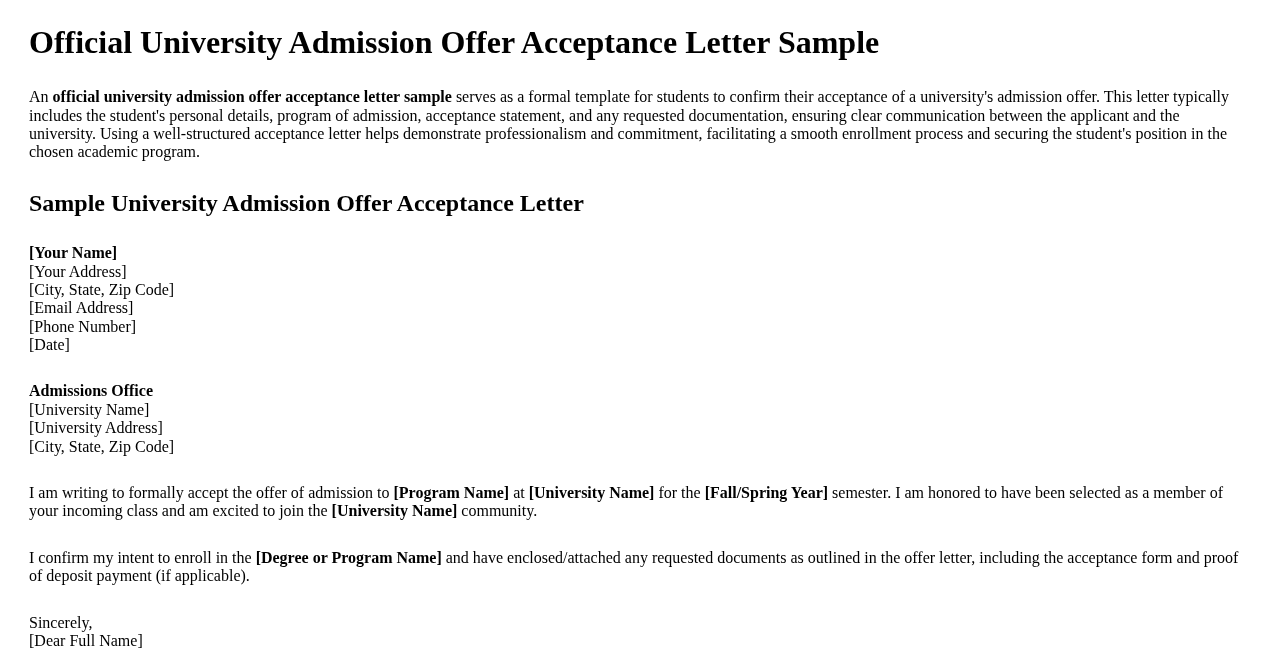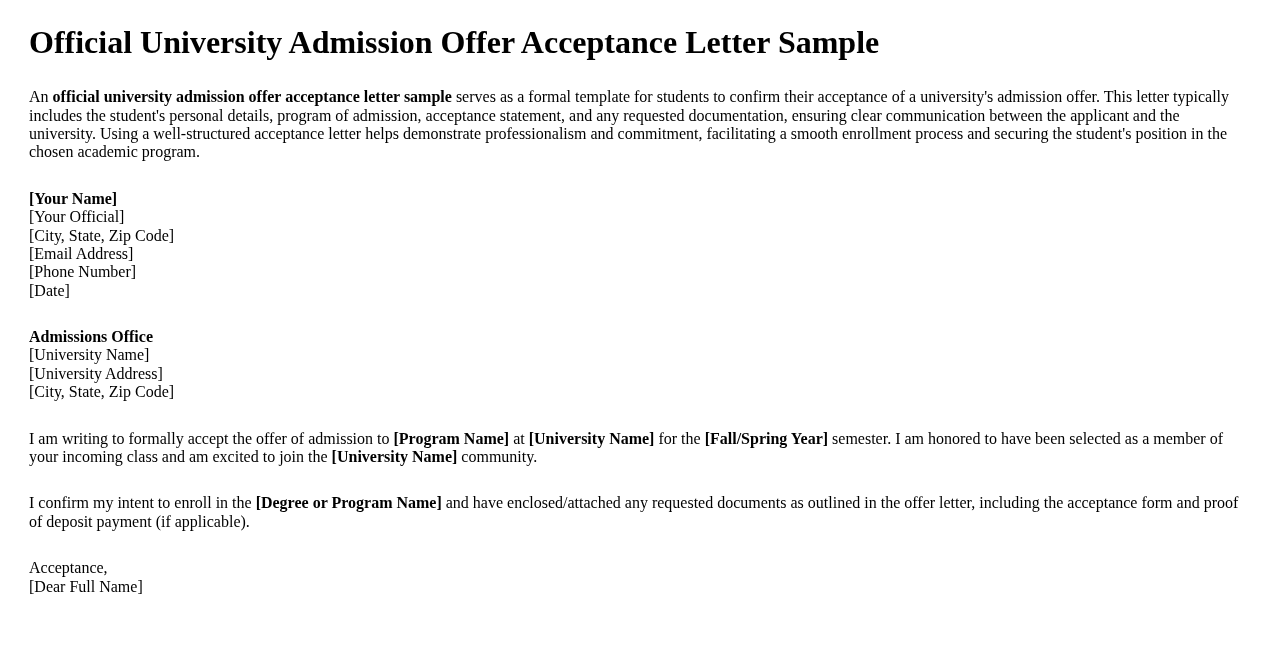--- a/index.html
+++ b/index.html
@@ -40,26 +40,27 @@
 </style>
 </head>
 <body>
 
 <div class="page">
 
   <h1 class="doc-title">Official University Admission Offer Acceptance Letter Sample</h1>
 
   <p class="intro"><span>An </span><strong>official university admission offer acceptance letter sample</strong><span> serves as a formal template for students to confirm their acceptance of a university's admission offer. This letter typically includes the student's personal details, program of admission, acceptance statement, and any requested documentation, ensuring clear communication between the applicant and the university. Using a well-structured acceptance letter helps demonstrate professionalism and commitment, facilitating a smooth enrollment process and securing the student's position in the chosen academic program.</span></p>
 
+  <h2 class="section-heading">Sample University Admission Offer Acceptance Letter</h2>
 
-  <p class="address-block"><strong>[Your Name]</strong><br><span>[Your Official]</span><br><span>[City, State, Zip Code]</span><br><span>[Email Address]</span><br><span>[Phone Number]</span><br><span>[Date]</span></p>
+  <p class="address-block"><strong>[Your Name]</strong><br><span>[Your Address]</span><br><span>[City, State, Zip Code]</span><br><span>[Email Address]</span><br><span>[Phone Number]</span><br><span>[Date]</span></p>
 
   <p class="address-block"><strong>Admissions Office</strong><br><span>[University Name]</span><br><span>[University Address]</span><br><span>[City, State, Zip Code]</span></p>
 
 
   <p class="body-paragraph"><span>I am writing to formally accept the offer of admission to </span><strong>[Program Name]</strong><span> at </span><strong>[University Name]</strong><span> for the </span><strong>[Fall/Spring Year]</strong><span> semester. I am honored to have been selected as a member of your incoming class and am excited to join the </span><strong>[University Name]</strong><span> community.</span></p>
 
   <p class="body-paragraph"><span>I confirm my intent to enroll in the </span><strong>[Degree or Program Name]</strong><span> and have enclosed/attached any requested documents as outlined in the offer letter, including the acceptance form and proof of deposit payment (if applicable).</span></p>
 
 
-  <p class="closing-block"><span>Acceptance,</span><br><span>[Dear Full Name]</span><br></p>
+  <p class="closing-block"><span>Sincerely,</span><br><span>[Dear Full Name]</span><br></p>
 
 </div>
 
 </body></html>

